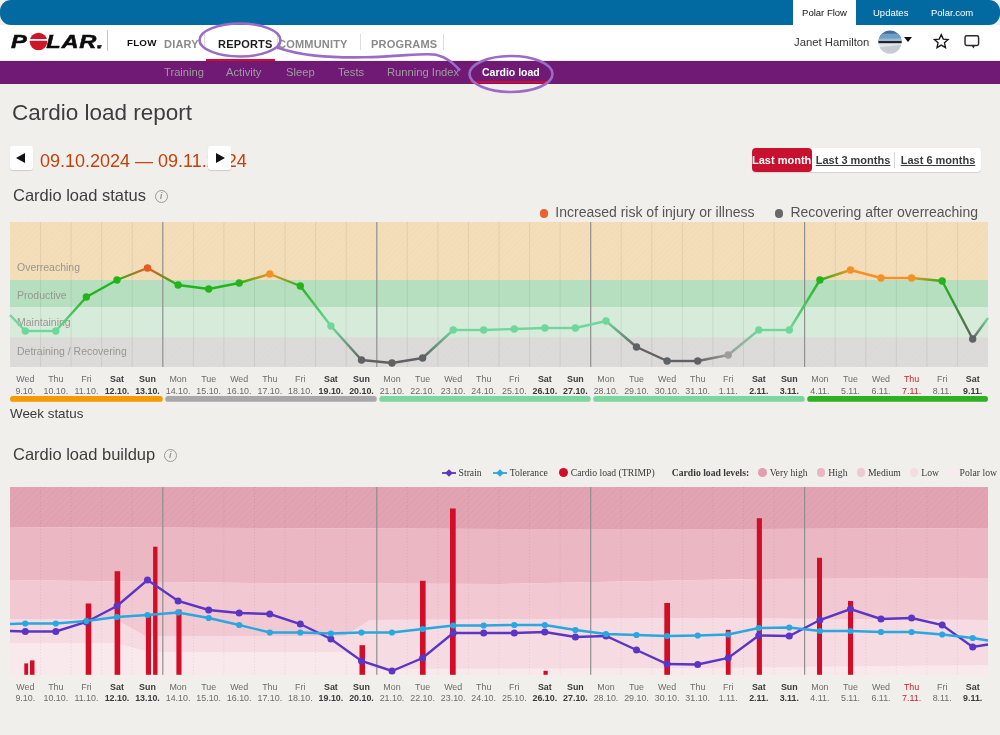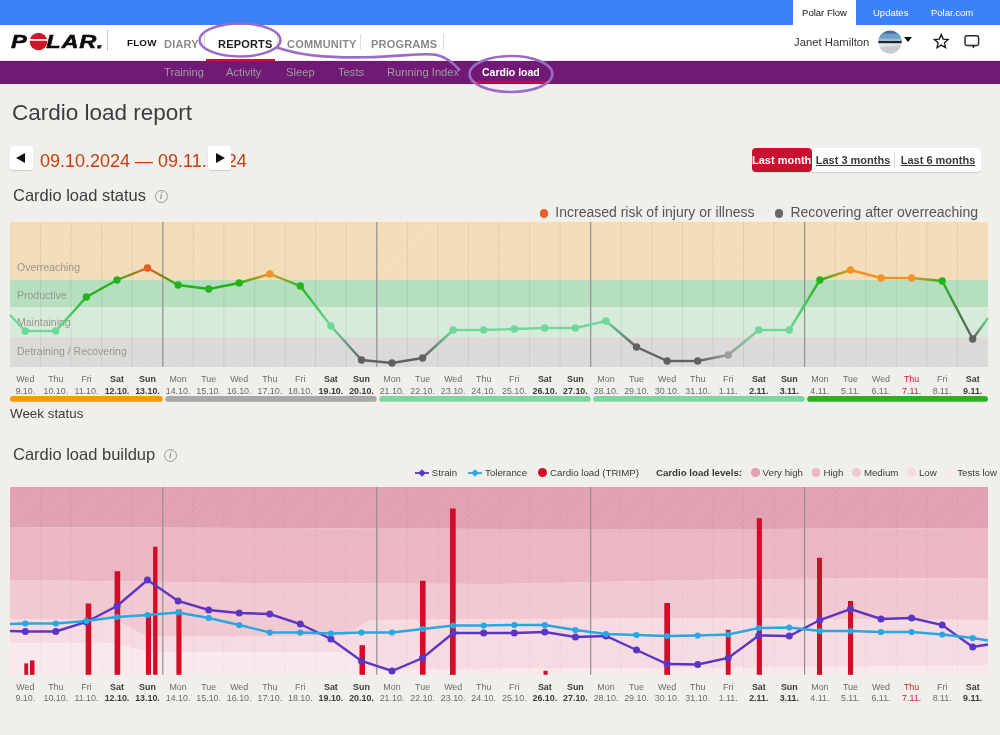--- a/index.html
+++ b/index.html
@@ -1,17 +1,17 @@
 <!DOCTYPE html>
 <html><head><meta charset="utf-8">
 <style>
 * { margin:0; padding:0; box-sizing:border-box; }
 html,body { width:1000px; height:735px; overflow:hidden; font-family:"Liberation Sans", sans-serif; background:#f0efec; }
 #page { position:relative; width:1000px; height:735px; }
-#topbar { position:absolute; left:0; top:0; width:1000px; height:25px; background:#3b82f6; }
+#topbar { position:absolute; left:0; top:0; width:1000px; height:25px; background:#0369a1;border-radius:11px; }
 #pf-tab { position:absolute; left:793px; top:0; width:63px; height:25px; background:#fff; color:#111; font-size:9.5px; line-height:25px; text-align:center; }
 .tb-link { position:absolute; top:0; height:25px; color:#fff; font-size:9.5px; line-height:25px; }
 #mainnav { position:absolute; left:0; top:25px; width:1000px; height:35px; background:#fff; }
 #logo { position:absolute; left:0px; top:2px; }
 #flowsep { position:absolute; left:107px; top:5px; width:1px; height:21px; background:#c9c9c9; }
 #flow { position:absolute; left:113px; top:12px; font-size:9.8px; font-weight:bold; color:#111; letter-spacing:0.2px;padding-left:14px; }
 .nav-item { position:absolute; top:13px; font-size:11px; font-weight:bold; letter-spacing:0.2px; }
 .nav-sep { position:absolute; top:9px; width:1px; height:16px; background:#dcdcdc; }
 #rep-underline { position:absolute; left:206px; top:34px; width:69px; height:2px; background:#d8092b; }
 #username { position:absolute; left:794px; top:11px; font-size:11.3px; color:#333; }
@@ -31,21 +31,21 @@
 #daterange { position:absolute; left:40px; top:151px; font-size:18px; color:#c2410c; }
 #btngroup { position:absolute; left:752px; top:148px; height:24px; display:flex; align-items:stretch; background:#fff; border-radius:4px; box-shadow:0 1px 1px rgba(0,0,0,0.12); font-size:11px; font-weight:bold; white-space:nowrap; }
 #btn-red { background:#c8102f; color:#fff; border-radius:4px; width:60px; text-align:left; line-height:24px; }
 .btn-w { color:#3a3a3a; width:82px; text-align:center; line-height:24px;text-decoration:underline; }
 .btn-sep { width:1px; background:#d8d8d8; margin:4px 0; }
 .h2 { position:absolute; left:13px; font-size:16.5px; color:#3d3d3d; }
 .info { display:inline-block; width:13px; height:13px; border:1.3px solid #9a9a9a; border-radius:50%; color:#9a9a9a; font-size:9.5px; line-height:10.5px; text-align:center; font-style:italic; font-weight:bold; vertical-align:1.5px; margin-left:4px; }
 #legend1 { position:absolute; left:0; top:203px; width:978px; text-align:right; }
 .ldot { display:inline-block; width:8.5px; height:8.5px; border-radius:50%; vertical-align:-0.5px; }
 .ltext { font-size:14px; color:#555; margin-left:7px; }
-#legend2 { position:absolute; left:0; top:467px; width:997px; text-align:right; display:flex; justify-content:flex-end; align-items:center; }
+#legend2 { position:absolute; left:0; top:467px; width:997px; text-align:right; display:flex; justify-content:flex-end; align-items:center;font-family:Liberation Serif, serif; }
 .l2t { font-size:9.7px; color:#3a3a3a; margin-left:3px; }
 .l2dot { display:inline-block; width:8.5px; height:8.5px; border-radius:50%; margin-left:9px; }
 .l2bold { font-size:9.7px; font-weight:bold; color:#3a3a3a; margin-left:17px; }
 </style></head>
 <body>
 <div id="page">
 
 <div id="topbar">
   <div id="pf-tab">Polar Flow</div>
   <div class="tb-link" style="left:873px">Updates</div>
@@ -61,21 +61,21 @@
     </g>
     <circle cx="99" cy="20" r="1.6" fill="none" stroke="#555" stroke-width="0.7"></circle>
   </svg>
   <div id="flowsep"></div>
   <div id="flow">FLOW</div>
   <div class="nav-item" style="left:164px;color:#8a8a8a">DIARY</div>
   <div class="nav-sep" style="left:204px"></div>
   <div class="nav-item" style="left:218px;color:#1d1d1d">REPORTS</div>
   <div id="rep-underline"></div>
   <div class="nav-sep" style="left:277px"></div>
-  <div class="nav-item" style="left:287px;color:#8a8a8a">COMMUNITY</div>
+  <div class="nav-item" style="left:278px;color:#8a8a8a">COMMUNITY</div>
   <div class="nav-sep" style="left:360px"></div>
   <div class="nav-item" style="left:371px;color:#8a8a8a">PROGRAMS</div>
   <div class="nav-sep" style="left:443px"></div>
   <div id="username">Janet Hamilton</div>
   <svg id="avatar" width="24" height="24" viewBox="0 0 26 26">
     <defs>
           <clipPath id="avc">
             <circle cx="13" cy="13" r="12.5"></circle>
           </clipPath>
         </defs>
@@ -148,21 +148,21 @@
   <span class="l2bold">Cardio load levels:</span>
   <span class="l2dot" style="background:#e0a0b2"></span>
       <span class="l2t">Very high</span>
   <span class="l2dot" style="background:#eab6c3"></span>
       <span class="l2t">High</span>
   <span class="l2dot" style="background:#f0c8d2"></span>
       <span class="l2t">Medium</span>
   <span class="l2dot" style="background:#f6dbe2"></span>
       <span class="l2t">Low</span>
   <span class="l2dot" style="background:#fae9ee"></span>
-      <span class="l2t">Tests low</span>
+      <span class="l2t">Polar low</span>
 </div>
 
 <svg width="1000" height="205" viewBox="0 0 1000 205" style="position:absolute;left:0;top:222px" font-family="Liberation Sans, sans-serif" font-size="8.9px">
 <defs>
         <pattern id="h1" width="4" height="4" patternTransform="rotate(45)" patternUnits="userSpaceOnUse">
           <rect width="4" height="4" fill="#f4deba"></rect>
           <line x1="0" y1="0" x2="0" y2="4" stroke="#efd7b2" stroke-width="1"></line>
         </pattern>
 <pattern id="h2" width="4" height="4" patternTransform="rotate(45)" patternUnits="userSpaceOnUse">
           <rect width="4" height="4" fill="#dcdbd9"></rect>

